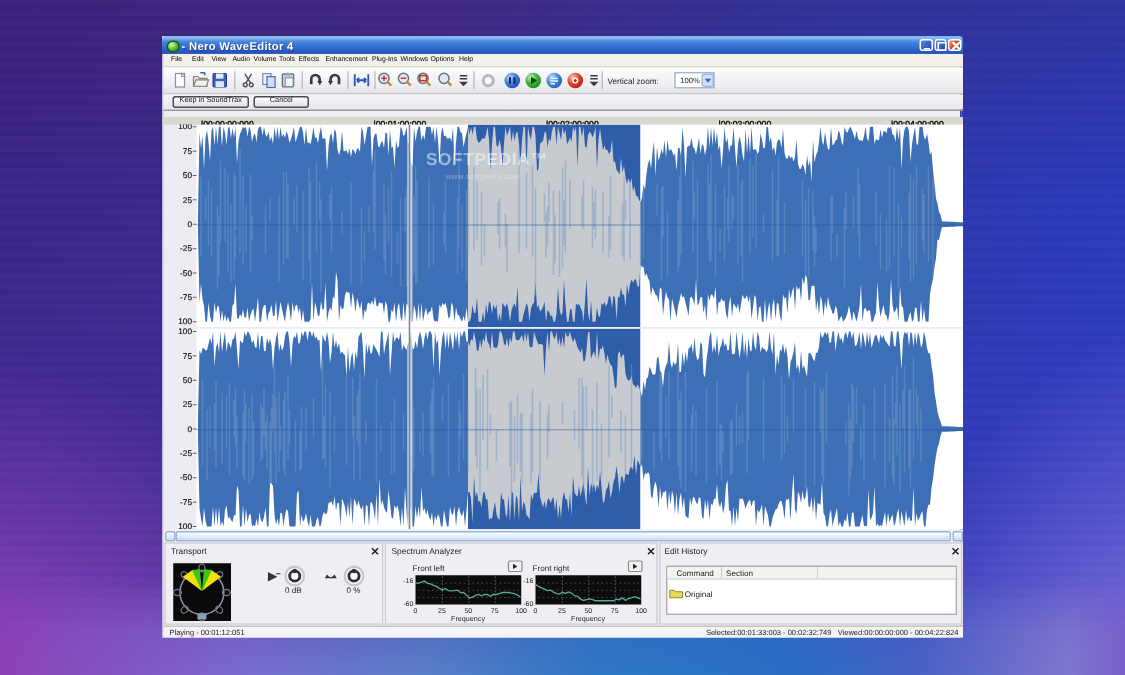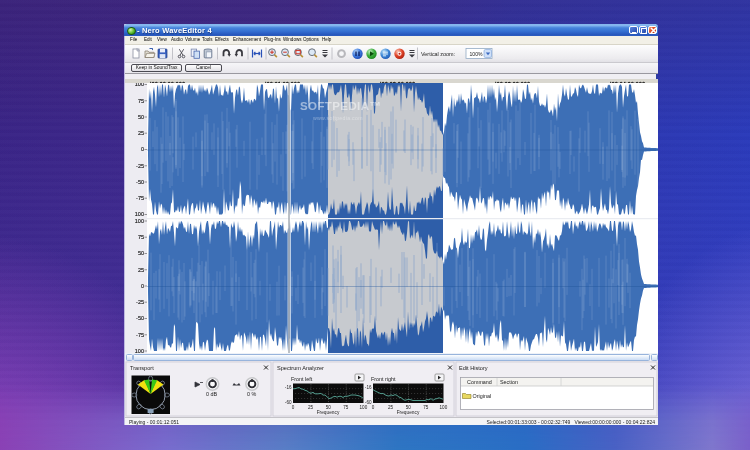--- a/index.html
+++ b/index.html
@@ -8,21 +8,21 @@
 radial-gradient(ellipse 280px 130px at 480px 465px, rgba(25,125,215,0.8), rgba(25,125,215,0) 72%),
 radial-gradient(ellipse 390px 430px at -40px 540px, rgba(195,80,215,0.82), rgba(195,80,215,0) 72%),
 radial-gradient(ellipse 300px 420px at 800px 530px, rgba(175,140,235,0.8), rgba(175,140,235,0) 74%),
 linear-gradient(180deg, rgba(62,32,88,0.25) 0%, rgba(62,32,88,0) 30%, rgba(95,75,205,0.18) 78%, rgba(110,88,215,0.28) 100%),
 linear-gradient(100deg, #3a2486 0%, #3e2b8e 38%, #2f35a8 62%, #2a3cbe 100%);}
 #bband{position:absolute;left:0;top:385px;width:750px;height:65px;
 background:linear-gradient(90deg, #8a41b4 0%, #7a6fd0 22%, #5a82c8 38%, #2e77c2 53%, #2a6ec4 70%, #4a62c4 82%, #8078cc 95%, #7a5fc8 100%);
 -webkit-mask-image:linear-gradient(to top, rgba(0,0,0,0.95) 0%, rgba(0,0,0,0.75) 45%, rgba(0,0,0,0) 100%);
 mask-image:linear-gradient(to top, rgba(0,0,0,0.95) 0%, rgba(0,0,0,0.75) 45%, rgba(0,0,0,0) 100%);}
 #win{position:absolute;left:108px;top:24px;width:533px;height:400.5px;background:#f0eff3;
-border-left:1px solid #bdb8e0;border-right:1px solid #2a3f9e;box-sizing:border-box;margin-left:16px;}
+border-left:1px solid #bdb8e0;border-right:1px solid #2a3f9e;box-sizing:border-box;}
 #title{position:absolute;left:-1px;top:0;width:534px;height:11.5px;border-radius:3px 3px 0 0;
 background:linear-gradient(#7aace8 0%, #90c0f2 8%, #4684dc 32%, #3570d2 60%, #2656bc 90%, #2e5ec0 100%);}
 #title .ico{position:absolute;left:3px;top:2.5px;width:6.5px;height:6.5px;border-radius:50%;
 background:radial-gradient(circle at 35% 30%, #d8f8b0, #5abc30 55%, #1e7a10);border:0.5px solid #1a5c10;}
 #title .txt{position:absolute;left:13px;top:1.5px;font-size:7.5px;font-weight:bold;color:#fff;
 text-shadow:0.5px 0.8px 1px #1a3a80;letter-spacing:0.2px;}
 .wbtn{position:absolute;top:1.5px;width:8.5px;height:8.5px;border-radius:2px;border:0.8px solid #fff;box-sizing:border-box;}
 #bmin{left:505px;background:linear-gradient(135deg,#5a86e0,#2446aa);}
 #bmax{left:514.5px;background:linear-gradient(135deg,#5a86e0,#2446aa);}
 #bclose{left:524px;background:linear-gradient(135deg,#f0a080,#e0512a 40%,#b03010);}

